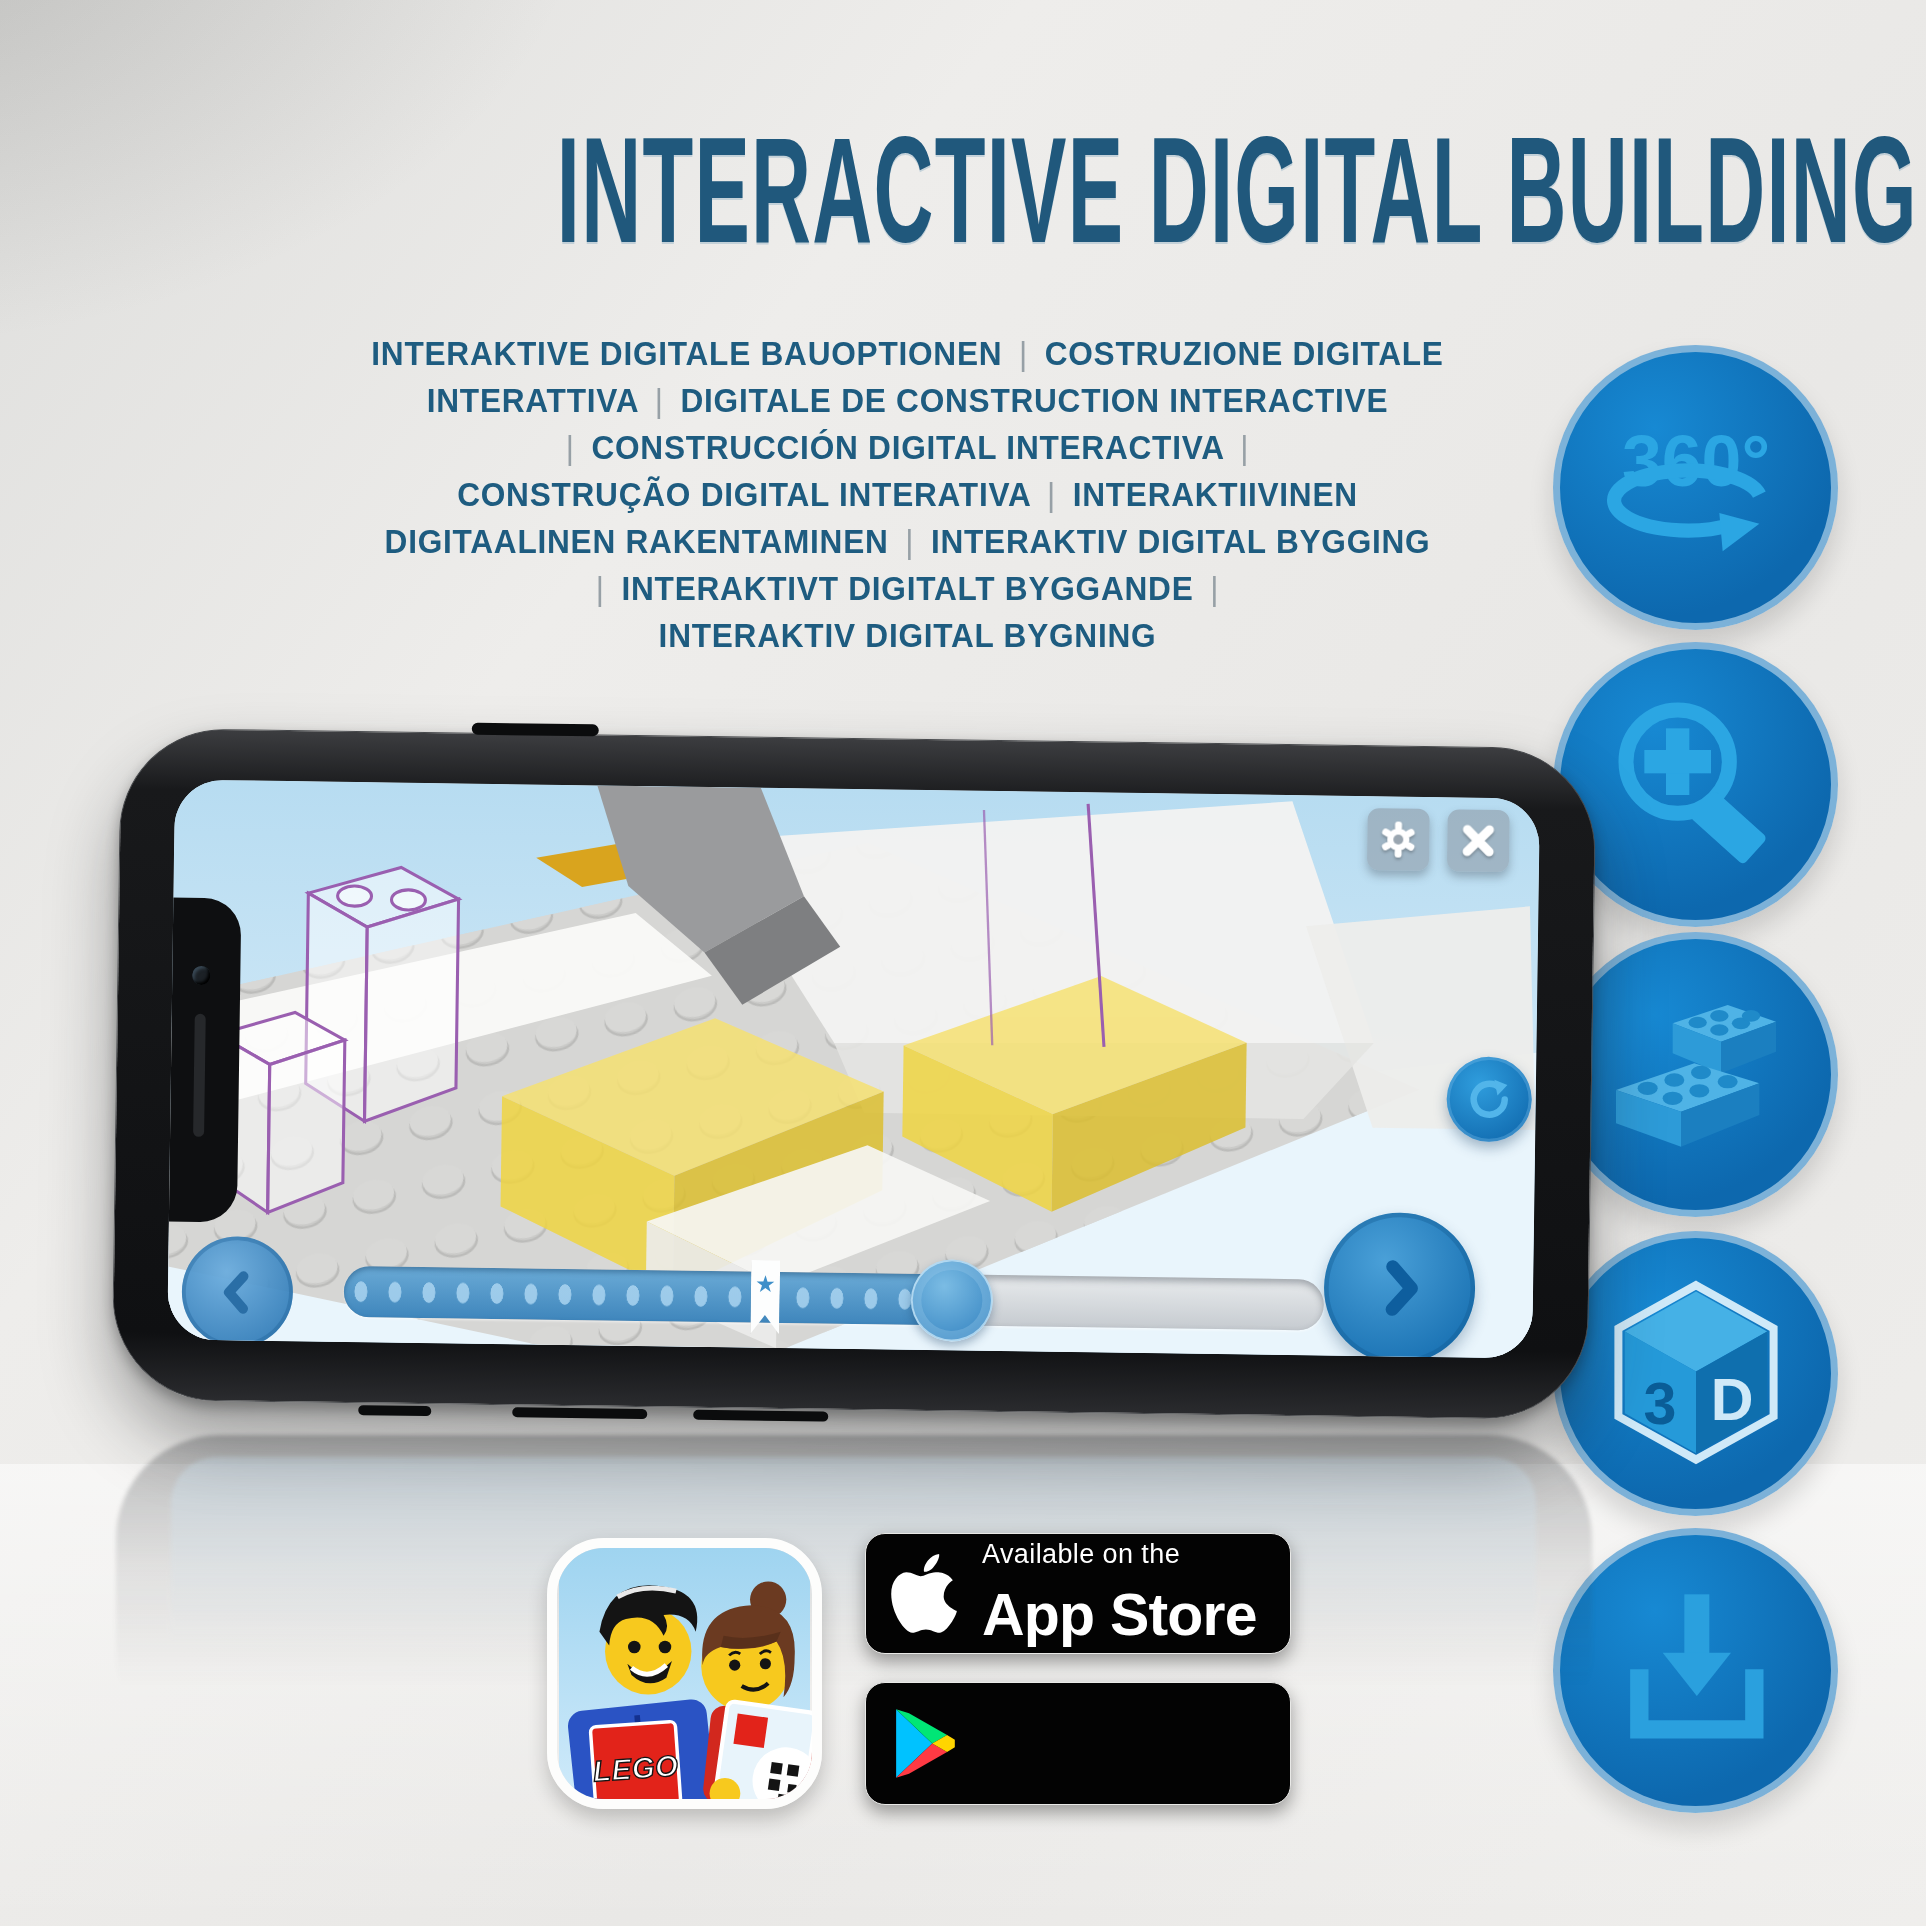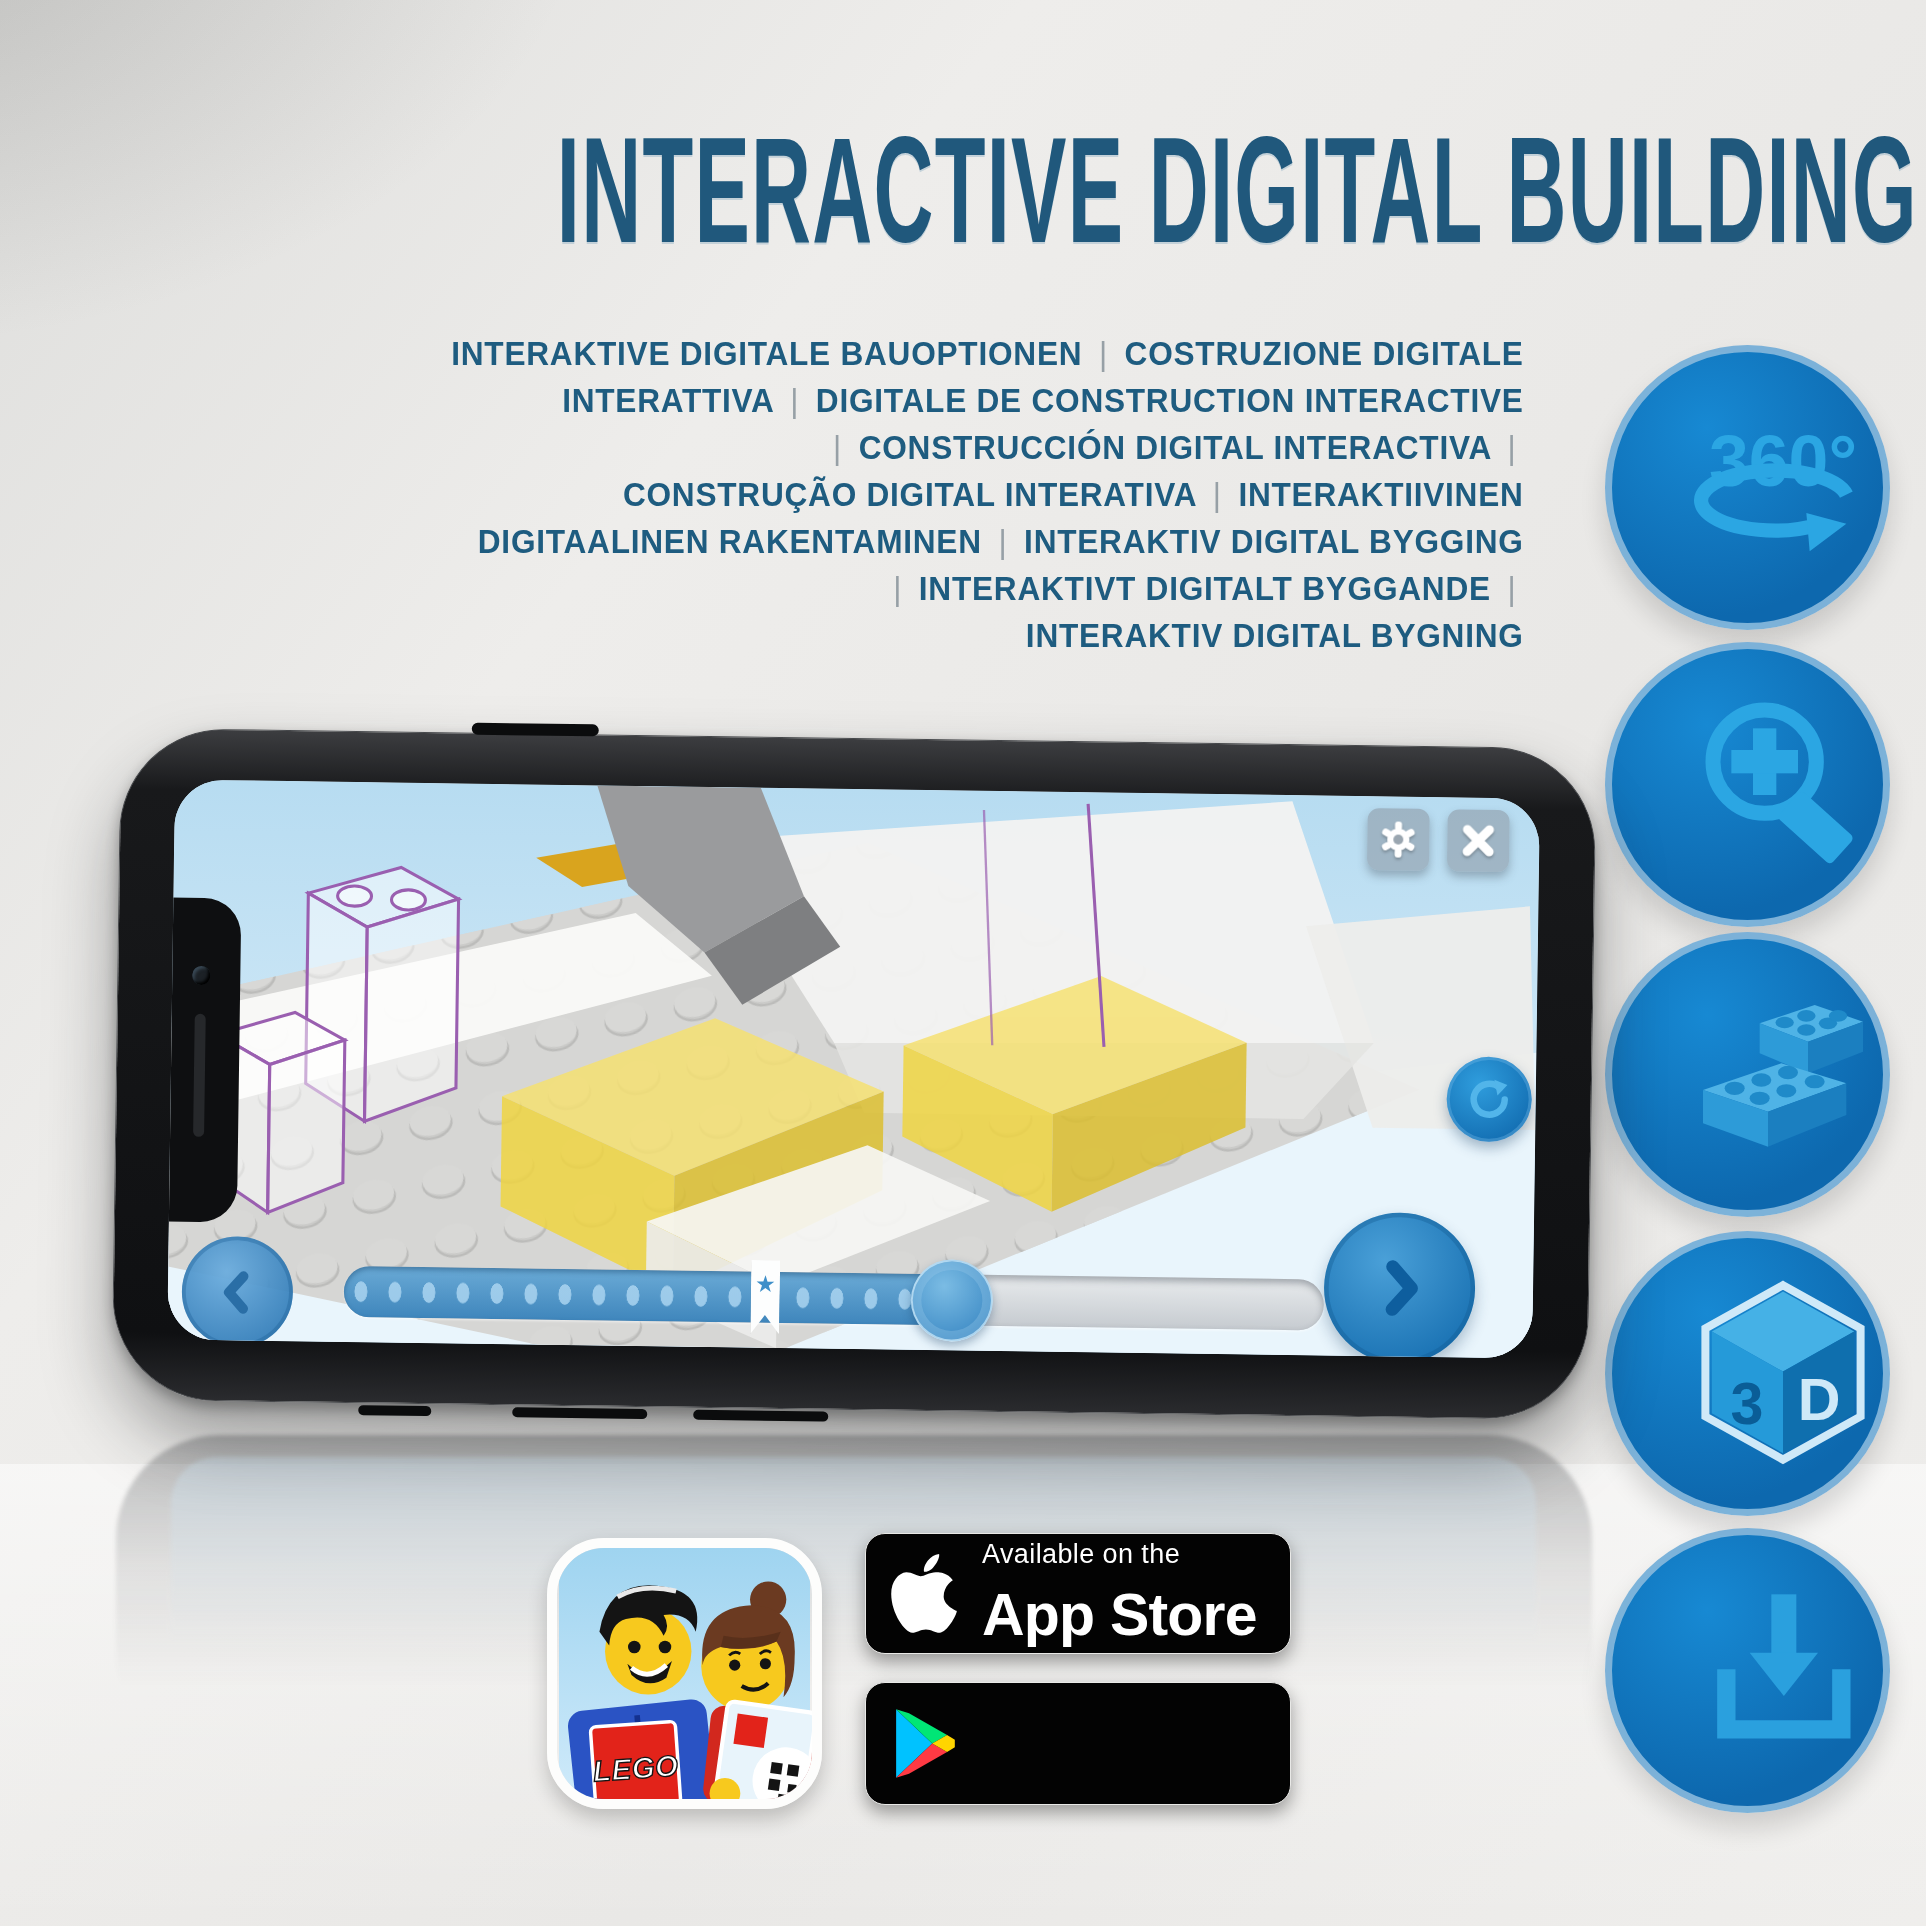--- a/index.html
+++ b/index.html
@@ -11,30 +11,30 @@
       linear-gradient(128deg, #dededc 0%, #eeedeb 30%, #e9e8e6 62%, #efeeec 100%);
   }
   .floor-light{position:absolute;left:0;top:1464px;width:1926px;height:462px;
     background:linear-gradient(to bottom, rgba(255,255,255,0.55), rgba(255,255,255,0));}
 
   
   .title{position:absolute;top:114px;left:0;width:1926px;text-align:center;color:#20587c;}
   .title .inner{display:inline-block;font-weight:bold;font-size:151px;line-height:1;
     letter-spacing:2.3px;transform:scaleX(0.55);transform-origin:center;white-space:nowrap;
     text-shadow:0 2.3px 0 rgba(120,160,185,0.35);}
-  .subtitle{position:absolute;top:330px;left:245px;width:1325px;text-align:right;
+  .subtitle{position:absolute;top:330px;left:245px;width:1325px;text-align:center;
     color:#1e5c80;font-weight:bold;font-size:34px;line-height:47px;letter-spacing:0.8px;}
   .subtitle .sub-line{transform:scaleX(0.93);transform-origin:center;white-space:nowrap;}
   .subtitle .pipe{color:#97a0a6;font-weight:normal;padding:0 7.7px;}
 
   
-  .feat{position:absolute;left:1605px;width:285px;height:285px;border-radius:50%;
+  .feat{position:absolute;left:1553px;width:285px;height:285px;border-radius:50%;
     background:radial-gradient(circle at 35% 28%, #1789d3, #0d68ae 72%);
     border:7px solid rgba(133,183,219,0.92);box-sizing:border-box;
-    box-shadow:0 15.4px 26px rgba(0,0,0,0.14);display:flex;align-items:center;justify-content:flex-end;}
+    box-shadow:0 15.4px 26px rgba(0,0,0,0.14);display:flex;align-items:center;justify-content:center;}
   .feat svg{width:200px;height:200px;}
   .f1{top:345px}.f2{top:642px}.f3{top:932px}.f4{top:1231px}.f5{top:1528px}
   .t360{font-weight:bold;font-size:86px;fill:#2ba6e3;}
 
   
   .phone-wrap{position:absolute;left:116px;top:738px;width:1476px;height:672px;
     transform:rotate(0.8deg);transform-origin:center;}
   .phone-body{position:absolute;inset:0;border-radius:104px;
     background:linear-gradient(180deg,#3c3d40 0%,#18191b 9%,#0f1012 90%,#2a2b2e 100%);
     border:1.5px solid #46484b;box-sizing:border-box;

